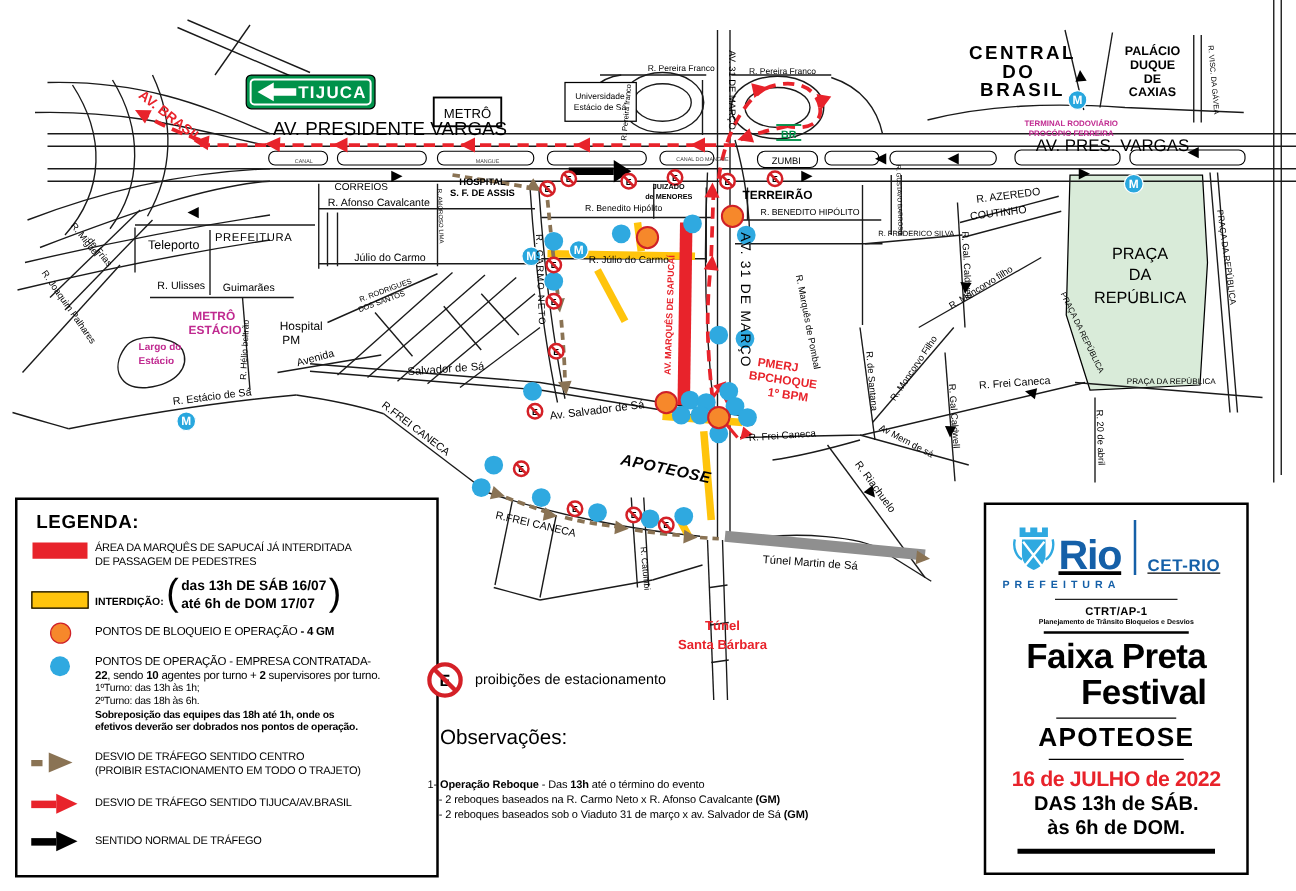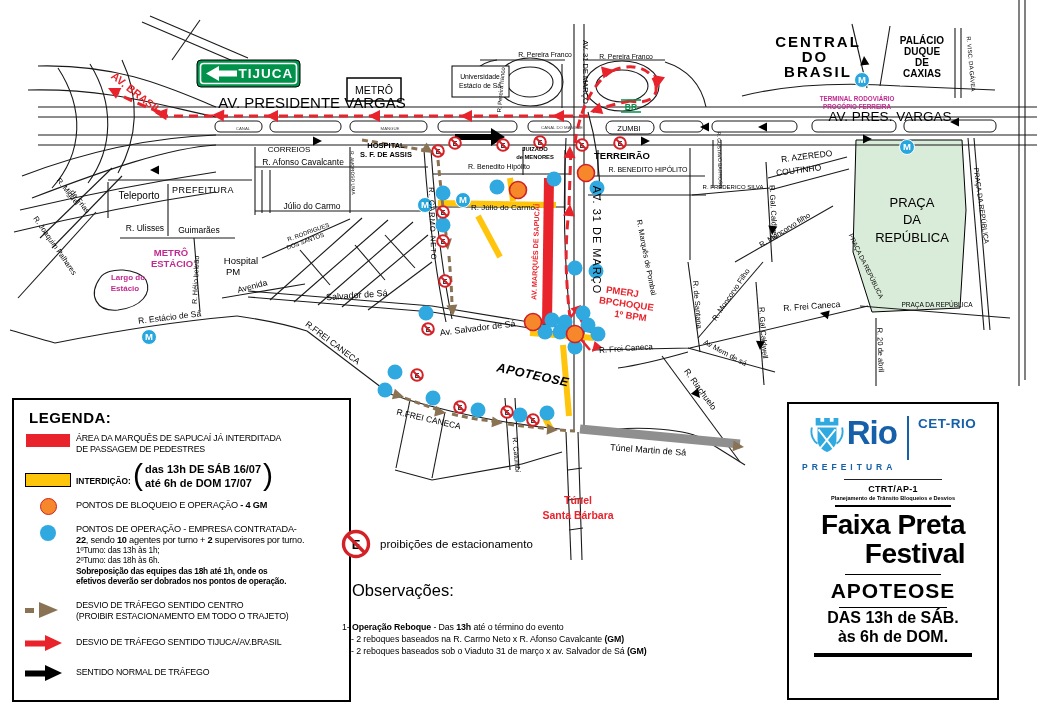--- a/index.html
+++ b/index.html
@@ -27,21 +27,21 @@
   
   .obs{left:340px;top:528px;width:445px;}
   .obs-noparking{display:flex;align-items:center;}
   .obs-noparking span{font-size:11.5px;margin-left:8px;}
   .obs-title{font-size:16.5px;margin:21px 0 0 12px;}
   .obs-items{font-size:8.8px;line-height:1.35;margin:22px 0 0 2px;letter-spacing:-.1px;}
   .obs-items .ind{margin-left:9px;}
 
   
   .panel{left:787px;top:402px;width:212px;height:298px;background:#fff;border:2px solid #000;box-sizing:border-box;text-align:center;}
-  .logo-row{display:flex;align-items:flex-start;justify-content:center;margin-top:12px;}
+  .logo-row{display:flex;align-items:flex-end;justify-content:center;margin-top:12px;text-decoration:underline;}
   .rio-word{font-size:33px;font-weight:bold;color:#1560A8;letter-spacing:-1px;line-height:1;margin-left:3px;}
   .logo-div{width:2px;height:44px;background:#1560A8;margin:0 9px 0 10px;}
   .cet{font-size:13.5px;font-weight:bold;color:#1560A8;letter-spacing:.5px;}
   .prefeitura{font-size:8.5px;font-weight:bold;color:#1560A8;letter-spacing:4px;text-align:left;margin:2px 0 0 13px;}
   .hr1{border-top:1.3px solid #222;width:98px;margin:7px auto 0;}
   .dept{font-size:9px;font-weight:bold;margin-top:4px;letter-spacing:.3px;}
   .dept-sub{font-size:5.6px;font-weight:bold;margin-top:1px;}
   .hr2{border-top:2.2px solid #000;width:116px;margin:4px auto 0;}
   .ptitle{font-size:28px;font-weight:bold;line-height:1.05;margin-top:3px;letter-spacing:-.5px;}
   .hr3{border-top:1.5px solid #000;width:96px;margin:5px auto 0;}
@@ -626,16 +626,17 @@
   <div class="prefeitura">PREFEITURA</div>
   <div class="hr1"></div>
   <div class="dept">CTRT/AP-1</div>
   <div class="dept-sub">Planejamento de Trânsito Bloqueios e Desvios</div>
   <div class="hr2"></div>
   <div class="ptitle">Faixa Preta</div>
   <div class="ptitle" style="margin-top:0;padding-left:44px;">Festival</div>
   <div class="hr3"></div>
   <div class="venue">APOTEOSE</div>
   <div class="hr4"></div>
+  <div class="pdate">16 de JULHO de 2022</div>
   <div class="ptime">DAS 13h de SÁB.</div>
   <div class="ptime">às 6h de DOM.</div>
   <div class="pbar"></div>
 </div>
 
 </body></html>

